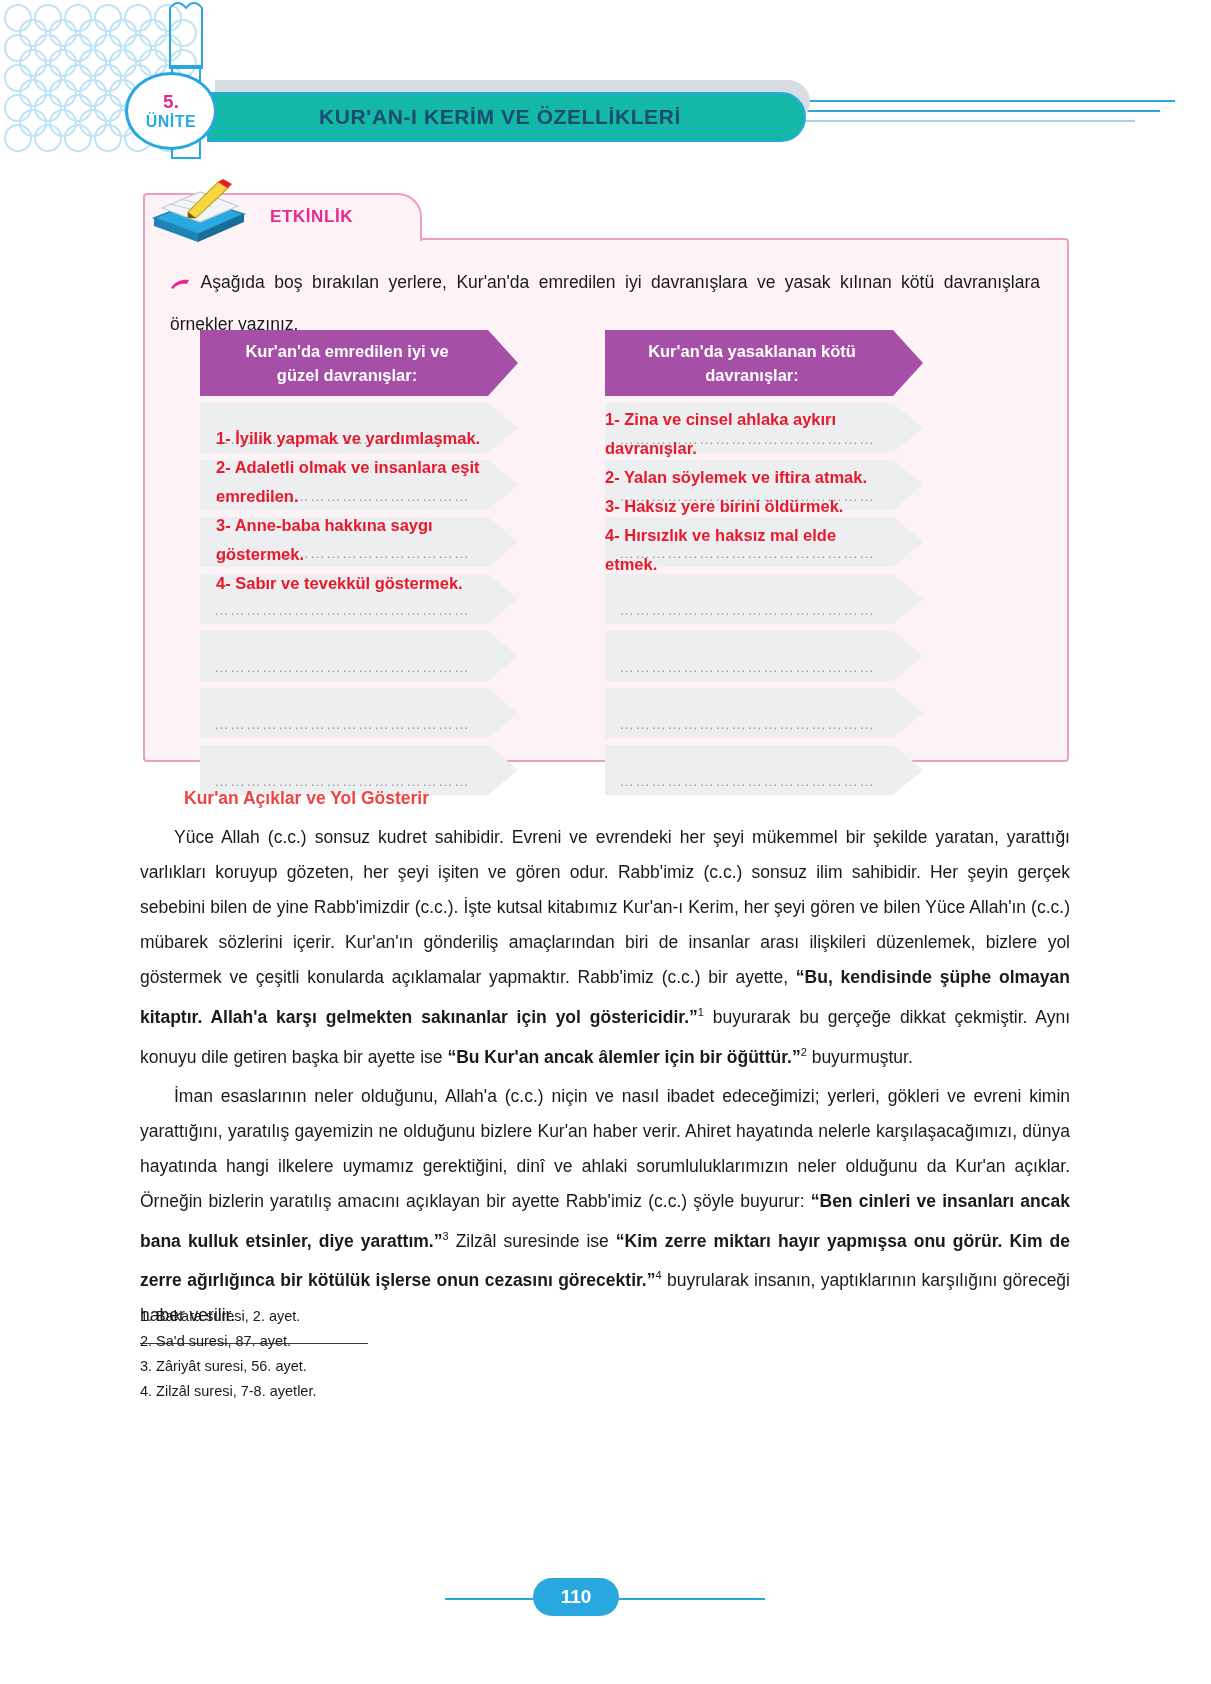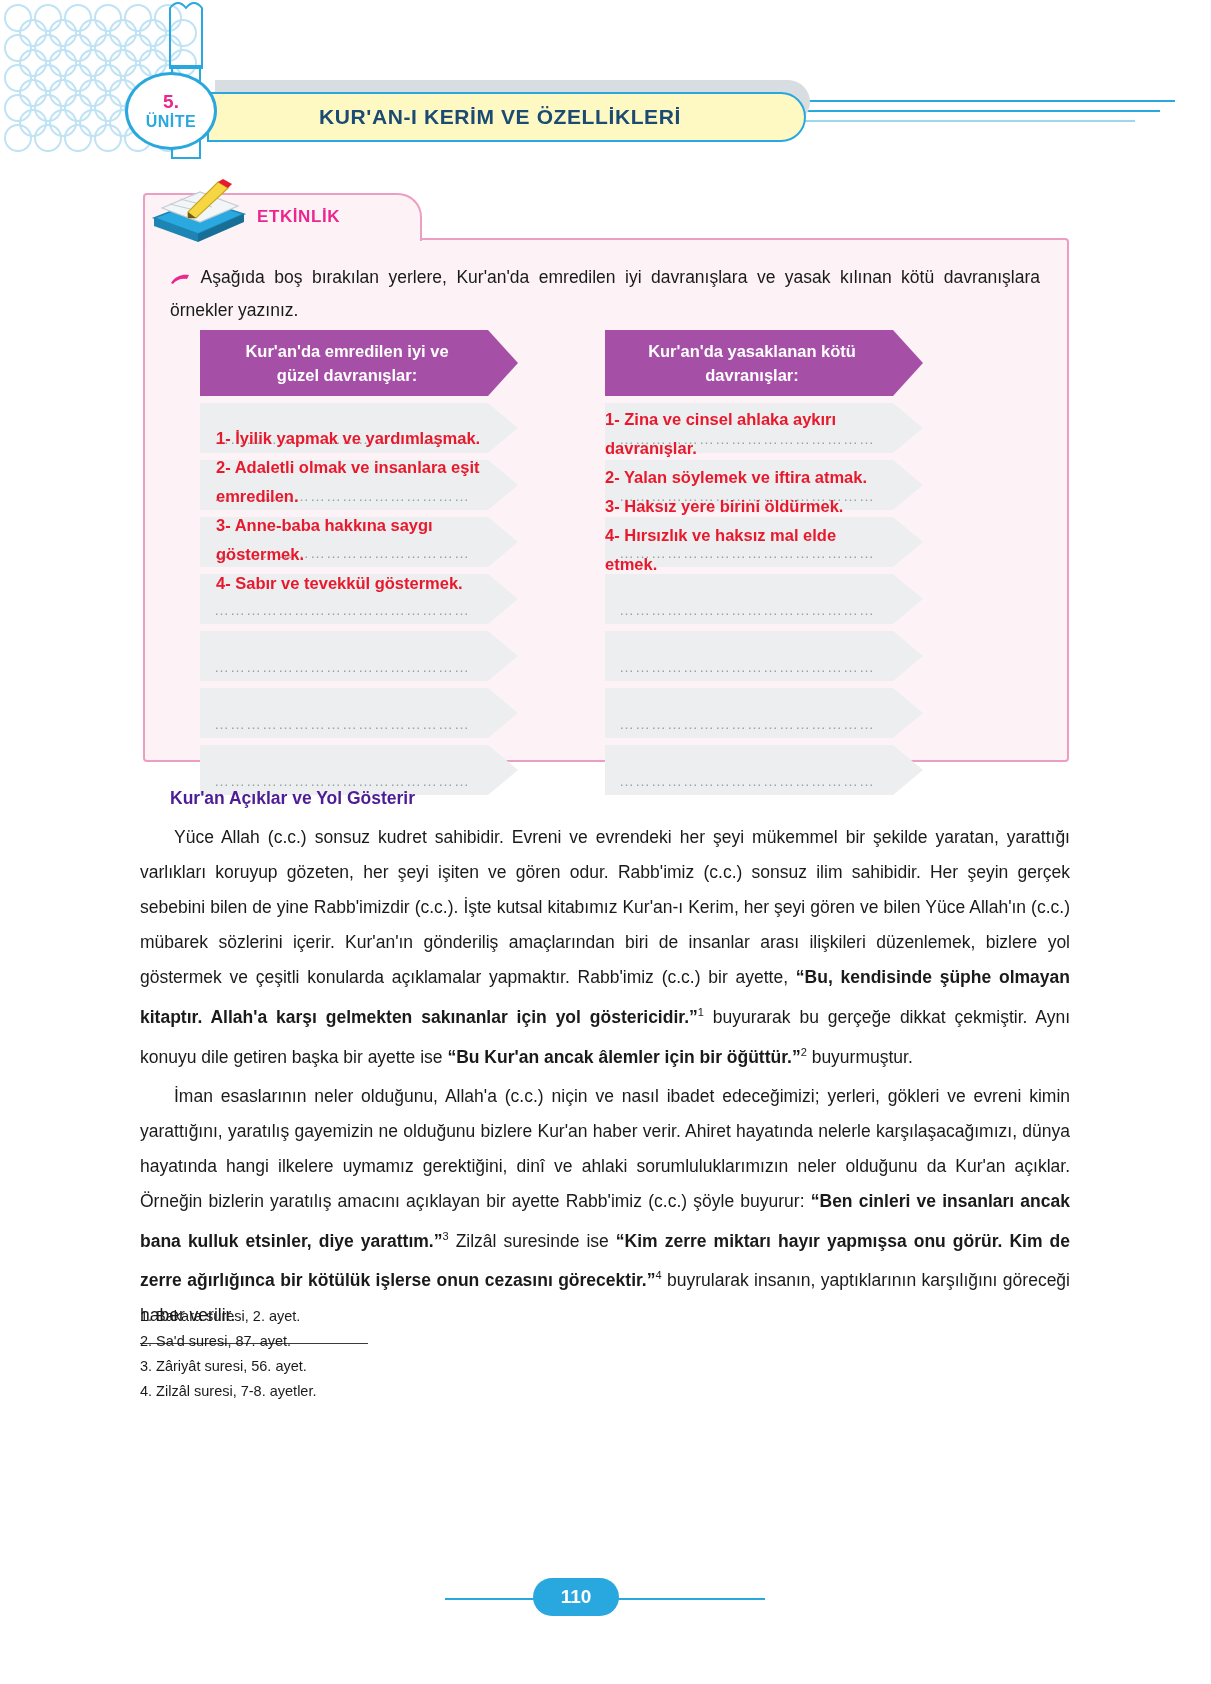--- a/index.html
+++ b/index.html
@@ -72,21 +72,21 @@
     background: #d8dde1;
     border-radius: 0 24px 24px 0;
     z-index: 1;
   }
   .unit-ribbon {
     position: absolute;
     left: 82px;
     top: 20px;
     width: 595px;
     height: 46px;
-    background: #fef9c3;
+    background: #14b8a6;
     border: 2px solid #29a8df;
     border-radius: 0 26px 26px 0;
     z-index: 2;
     display: flex;
     align-items: center;
   }
   .unit-title {
     margin-left: 110px;
     color: #1b4b73;
     font-weight: bold;
@@ -129,42 +129,42 @@
     width: 275px;
     height: 46px;
     background: #fdf3f7;
     border: 2px solid #ec9ec2;
     border-bottom: none;
     border-radius: 4px 24px 0 0;
     z-index: 3;
   }
   .activity-tab-label {
     position: absolute;
-    left: 112px;
+    left: 125px;
     top: 12px;
     color: #ec268f;
     font-weight: bold;
     font-size: 17px;
     letter-spacing: 0.6px;
   }
   .activity-icon {
     position: absolute;
     left: 148px;
     top: 178px;
     width: 100px;
     height: 66px;
     z-index: 5;
   }
   .activity-instruction {
     position: absolute;
     left: 170px;
     top: 262px;
     width: 870px;
     font-size: 17.5px;
-    line-height: 31px;
+    line-height: 40px;
     color: #1a1a1a;
     text-align: justify;
   }
   .pen-bullet {
     display: inline-block;
     width: 22px;
     vertical-align: -2px;
   }
 
   
@@ -216,23 +216,23 @@
     font-weight: bold;
     font-size: 16.5px;
     line-height: 29px;
   }
   .answer-layer.left  { left: 200px; top: 424px;  width: 310px; margin-left: 16px; }
   .answer-layer.right { left: 605px; top: 405px;  width: 320px; }
 
   
   .section-title {
     position: absolute;
-    left: 170px;
+    left: 184px;
     top: 788px;
-    color: #4c1d95;
+    color: #ef4444;
     font-weight: bold;
     font-size: 17.5px;
   }
   .body-text {
     position: absolute;
     left: 140px;
     top: 820px;
     width: 930px;
     font-size: 17.5px;
     line-height: 35px;

